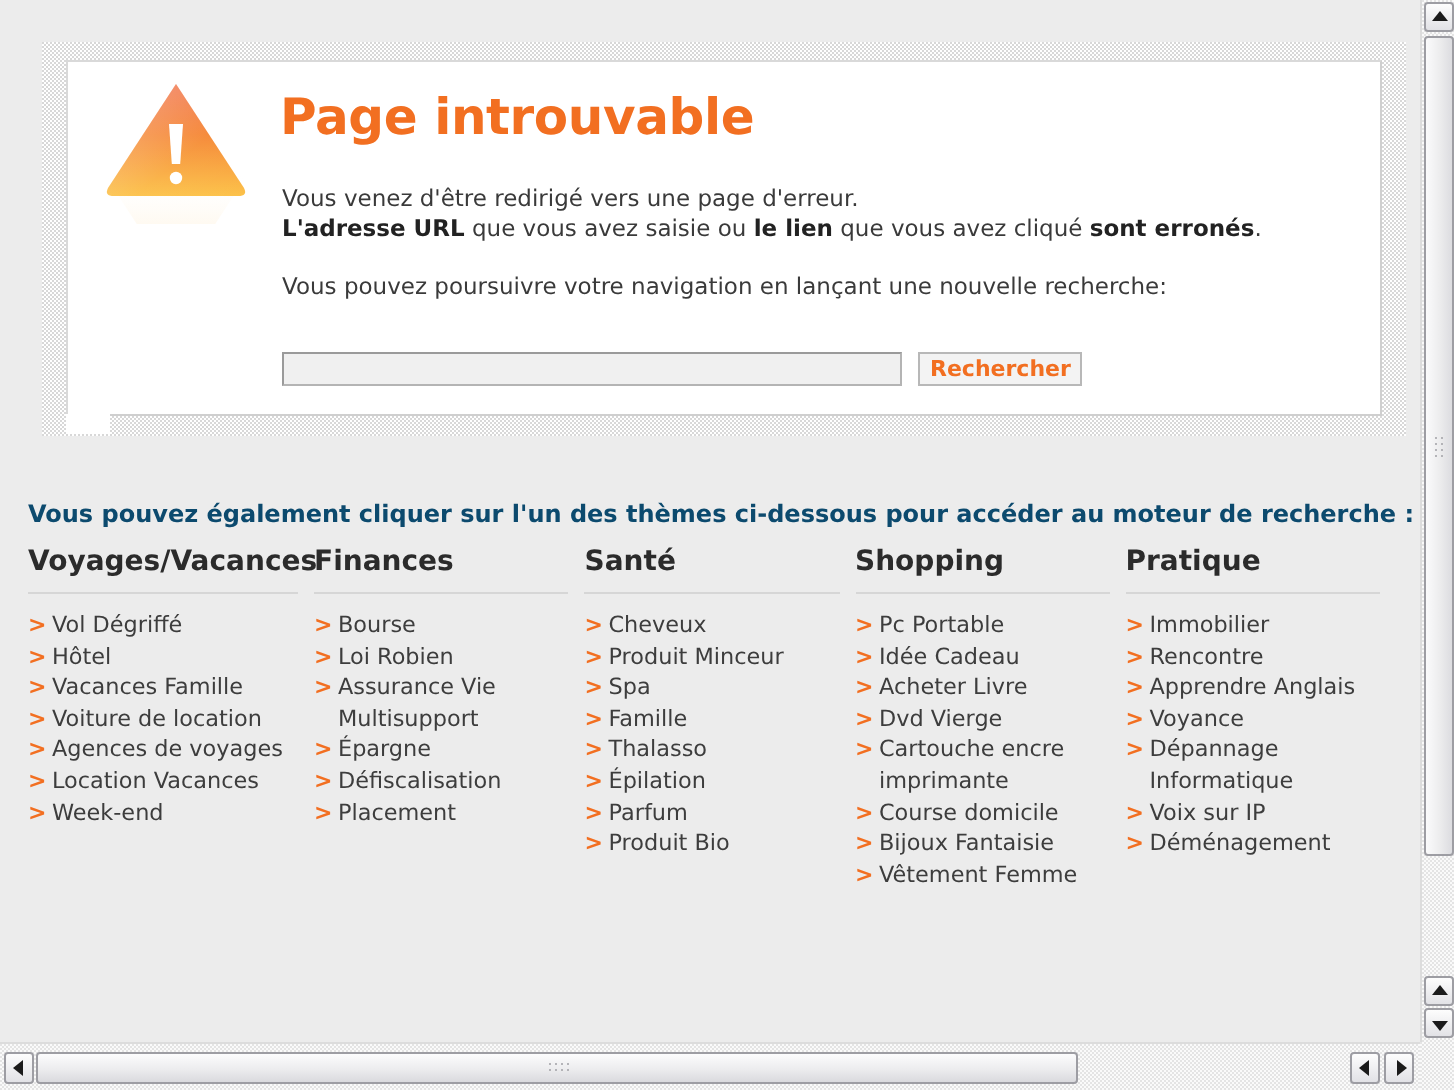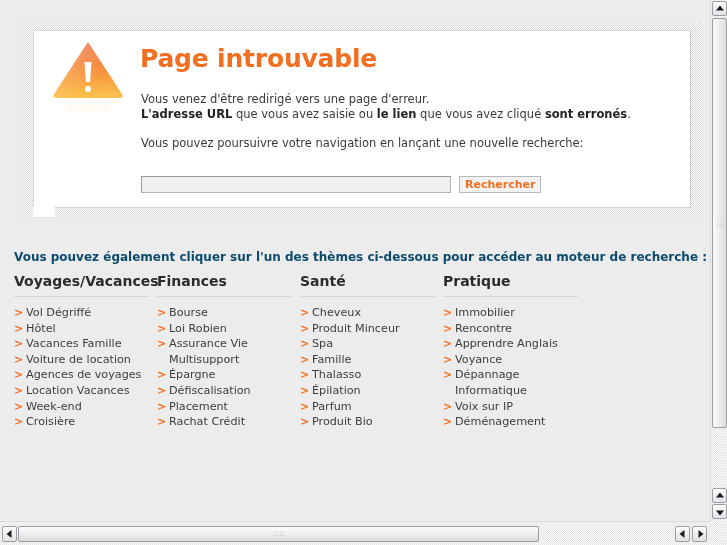--- a/index.html
+++ b/index.html
@@ -339,51 +339,62 @@
       <div class="col">
         <div class="col-title">Voyages/Vacances</div>
         <ul class="col-list">
           <li>Vol Dégriffé</li>
           <li>Hôtel</li>
           <li>Vacances Famille</li>
           <li>Voiture de location</li>
           <li>Agences de voyages</li>
           <li>Location Vacances</li>
           <li>Week-end</li>
-          <li>Croisière</li>
         </ul>
       </div>
 
       <div class="col">
         <div class="col-title">Finances</div>
         <ul class="col-list">
           <li>Bourse</li>
           <li>Loi Robien</li>
           <li>Assurance Vie Multisupport</li>
           <li>Épargne</li>
           <li>Défiscalisation</li>
           <li>Placement</li>
-          <li>Rachat Crédit</li>
         </ul>
       </div>
 
       <div class="col">
         <div class="col-title">Santé</div>
         <ul class="col-list">
           <li>Cheveux</li>
           <li>Produit Minceur</li>
           <li>Spa</li>
           <li>Famille</li>
           <li>Thalasso</li>
           <li>Épilation</li>
           <li>Parfum</li>
           <li>Produit Bio</li>
         </ul>
       </div>
 
+      <div class="col">
+        <div class="col-title">Shopping</div>
+        <ul class="col-list">
+          <li>Pc Portable</li>
+          <li>Idée Cadeau</li>
+          <li>Acheter Livre</li>
+          <li>Dvd Vierge</li>
+          <li>Cartouche encre imprimante</li>
+          <li>Course domicile</li>
+          <li>Bijoux Fantaisie</li>
+          <li>Vêtement Femme</li>
+        </ul>
+      </div>
 
       <div class="col">
         <div class="col-title">Pratique</div>
         <ul class="col-list">
           <li>Immobilier</li>
           <li>Rencontre</li>
           <li>Apprendre Anglais</li>
           <li>Voyance</li>
           <li>Dépannage Informatique</li>
           <li>Voix sur IP</li>

